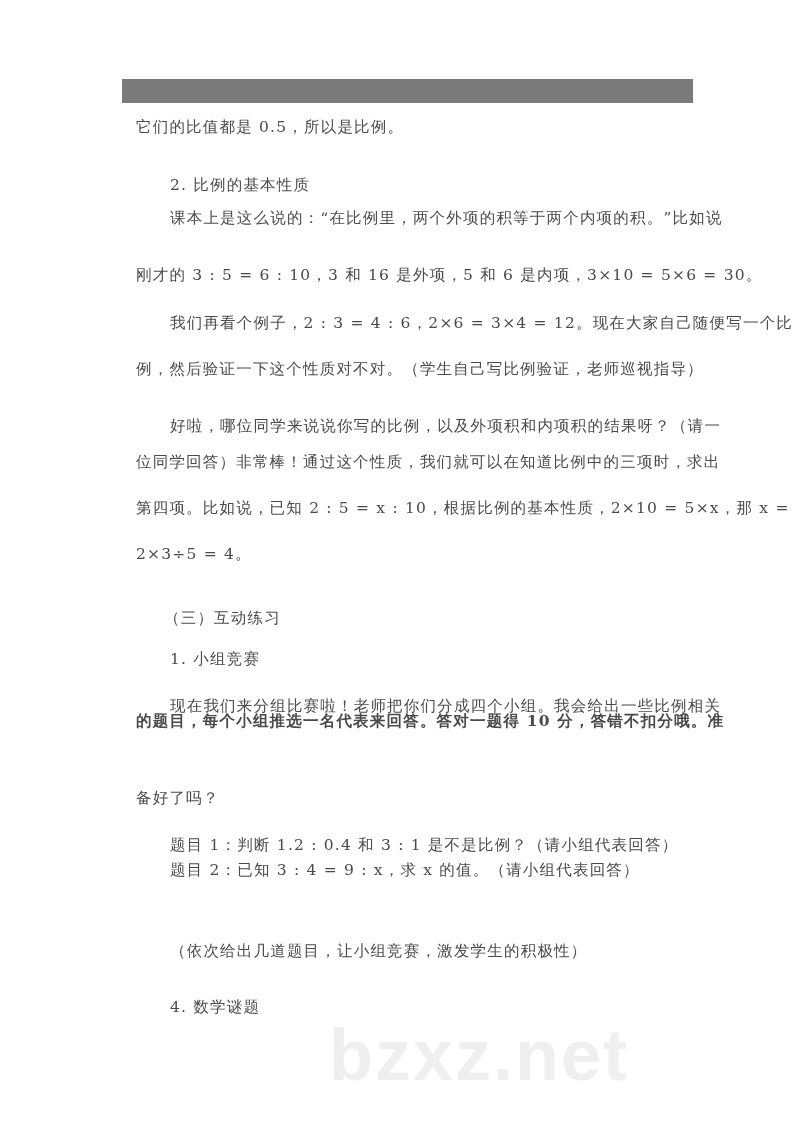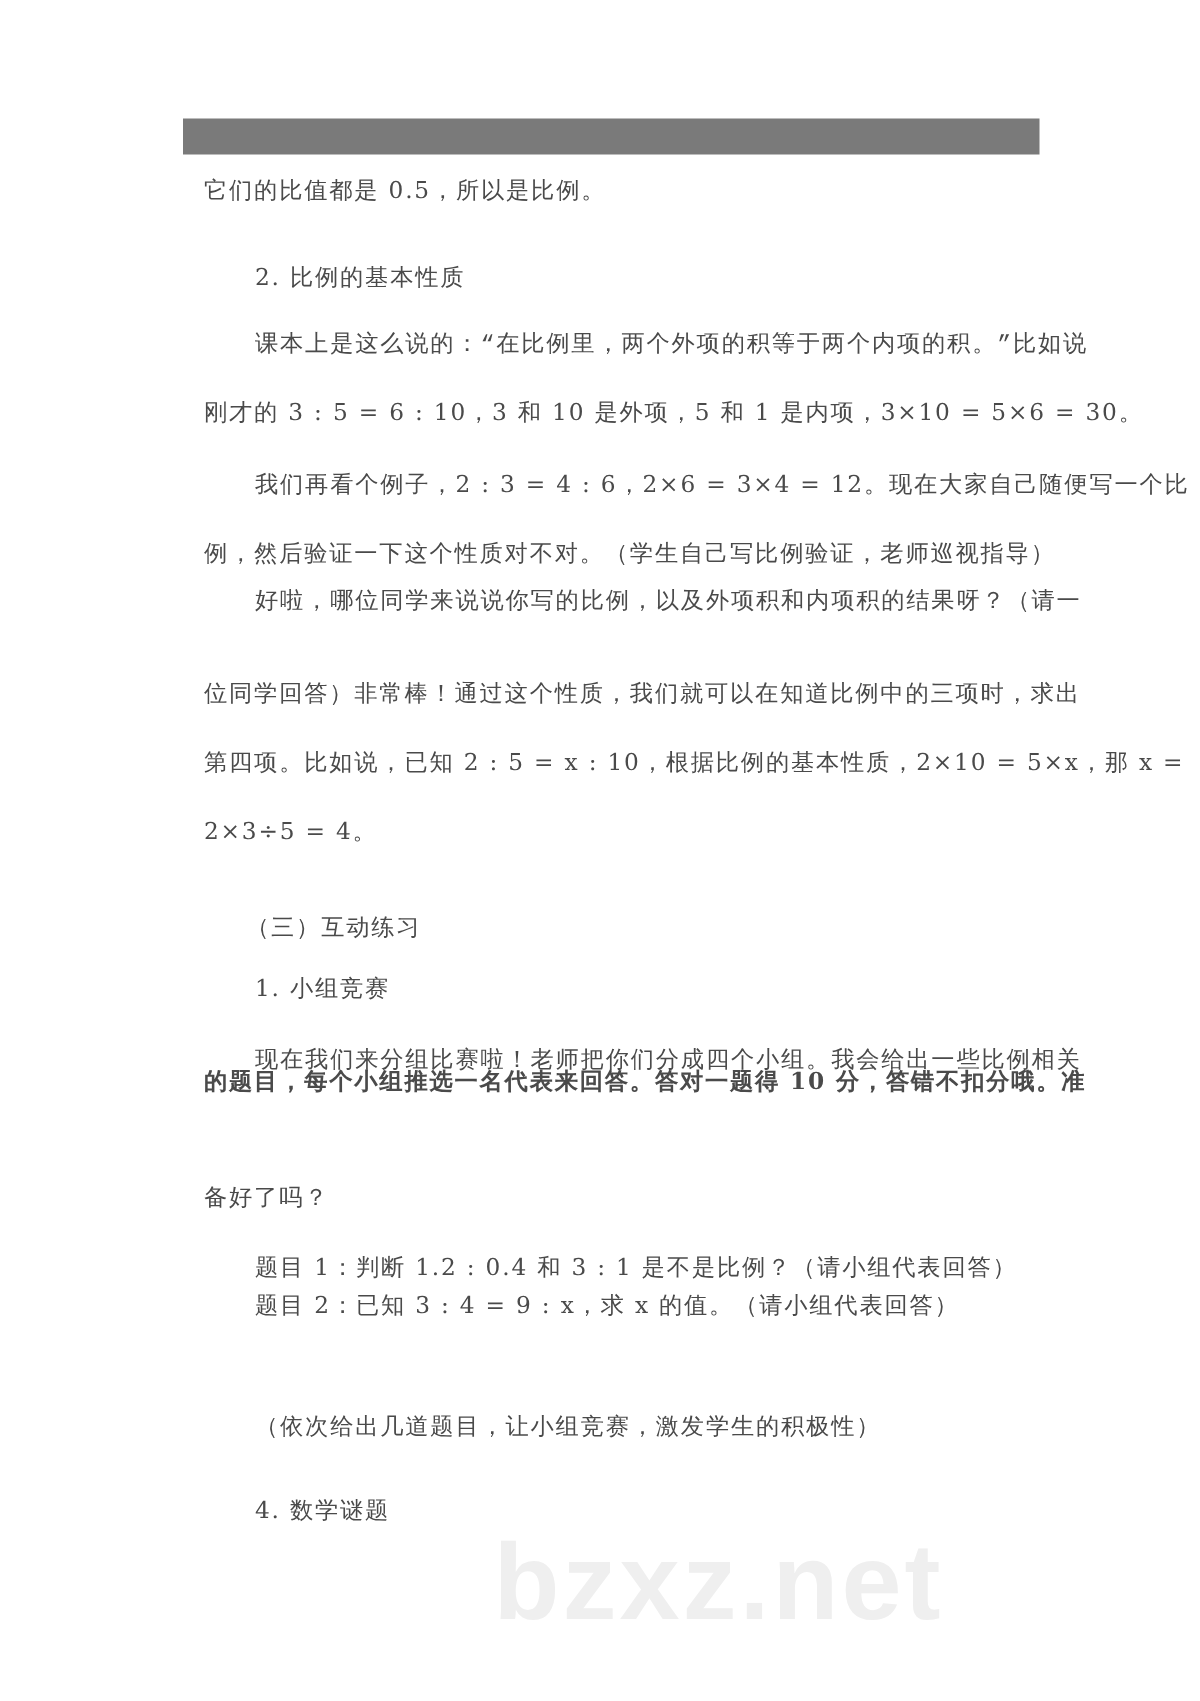--- a/index.html
+++ b/index.html
@@ -30,27 +30,27 @@
   </style>
 </head>
 <body>
 
 <div class="page">
   <div class="header-rule"></div>
 
   <div class="line" style="top:93px;">它们的比值都是 0.5，所以是比例。</div>
   <div class="line sub" style="top:151px;">2. 比例的基本性质</div>
 
-  <div class="line indent" style="top:196px;font-family:Liberation Mono, monospace;">课本上是这么说的：“在比例里，两个外项的积等于两个内项的积。”比如说</div>
-  <div class="line" style="top:241px;">刚才的 3 : 5 = 6 : 10，3 和 10 是外项，5 和 1 是内项，3×10 = 5×6 = 30。</div>
+  <div class="line indent" style="top:184px;">课本上是这么说的：“在比例里，两个外项的积等于两个内项的积。”比如说</div>
+  <div class="line" style="top:241px;">刚才的 3 : 5 = 6 : 10，3 和 16 是外项，5 和 6 是内项，3×10 = 5×6 = 30。</div>
 
   <div class="line indent" style="top:289px;">我们再看个例子，2 : 3 = 4 : 6，2×6 = 3×4 = 12。现在大家自己随便写一个比</div>
   <div class="line" style="top:335px;">例，然后验证一下这个性质对不对。（学生自己写比例验证，老师巡视指导）</div>
 
-  <div class="line indent" style="top:366px;">好啦，哪位同学来说说你写的比例，以及外项积和内项积的结果呀？（请一</div>
+  <div class="line indent" style="top:392px;">好啦，哪位同学来说说你写的比例，以及外项积和内项积的结果呀？（请一</div>
   <div class="line" style="top:428px;">位同学回答）非常棒！通过这个性质，我们就可以在知道比例中的三项时，求出</div>
   <div class="line" style="top:474px;">第四项。比如说，已知 2 : 5 = x : 10，根据比例的基本性质，2×10 = 5×x，那 x =</div>
   <div class="line" style="top:520px;">2×3÷5 = 4。</div>
 
   <div class="line sub2" style="top:568px;">（三）互动练习</div>
   <div class="line sub" style="top:625px;">1. 小组竞赛</div>
 
   <div class="line indent" style="top:672px;">现在我们来分组比赛啦！老师把你们分成四个小组。我会给出一些比例相关</div>
   <div class="line" style="top:687px;font-weight:bold;">的题目，每个小组推选一名代表来回答。答对一题得 10 分，答错不扣分哦。准</div>
   <div class="line" style="top:764px;">备好了吗？</div>

